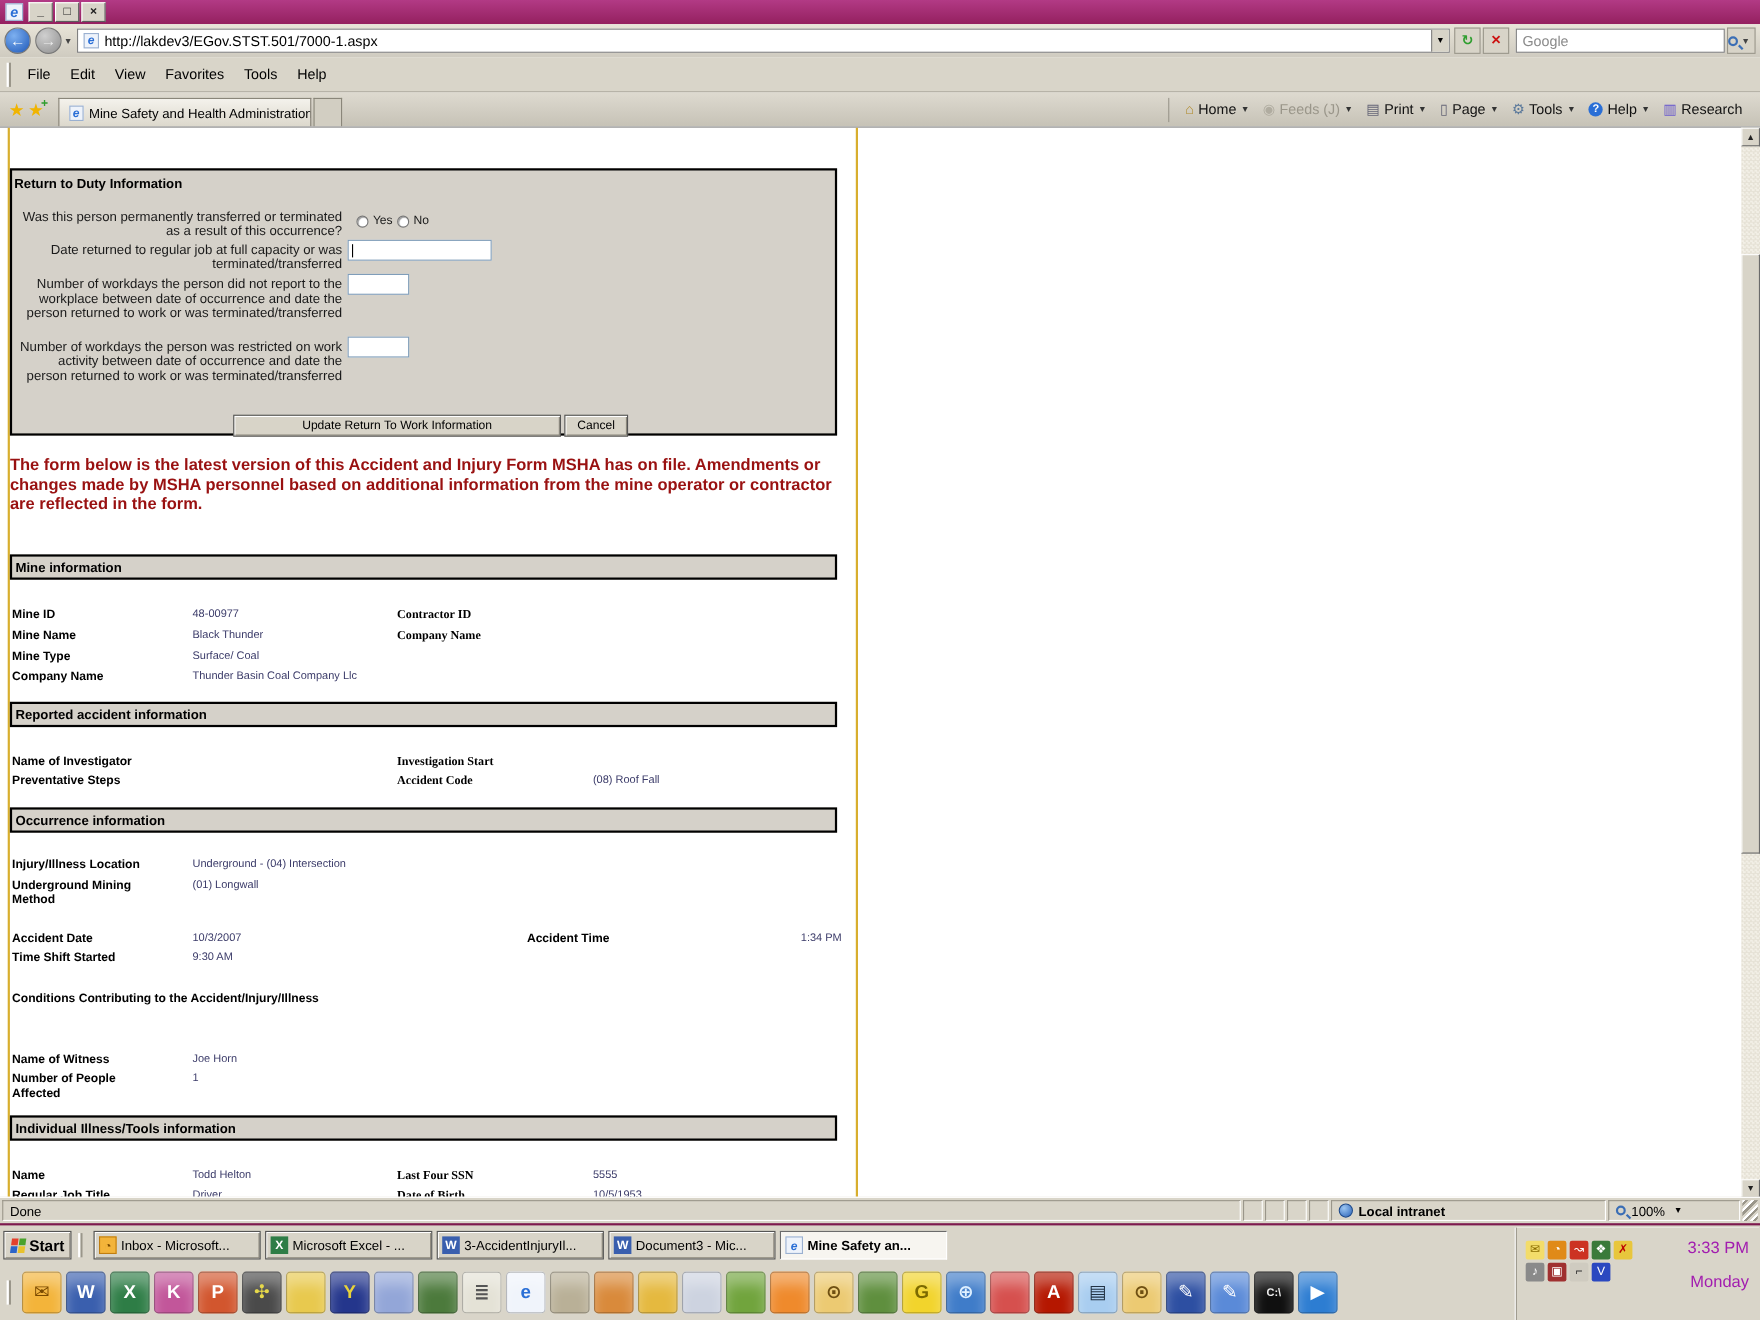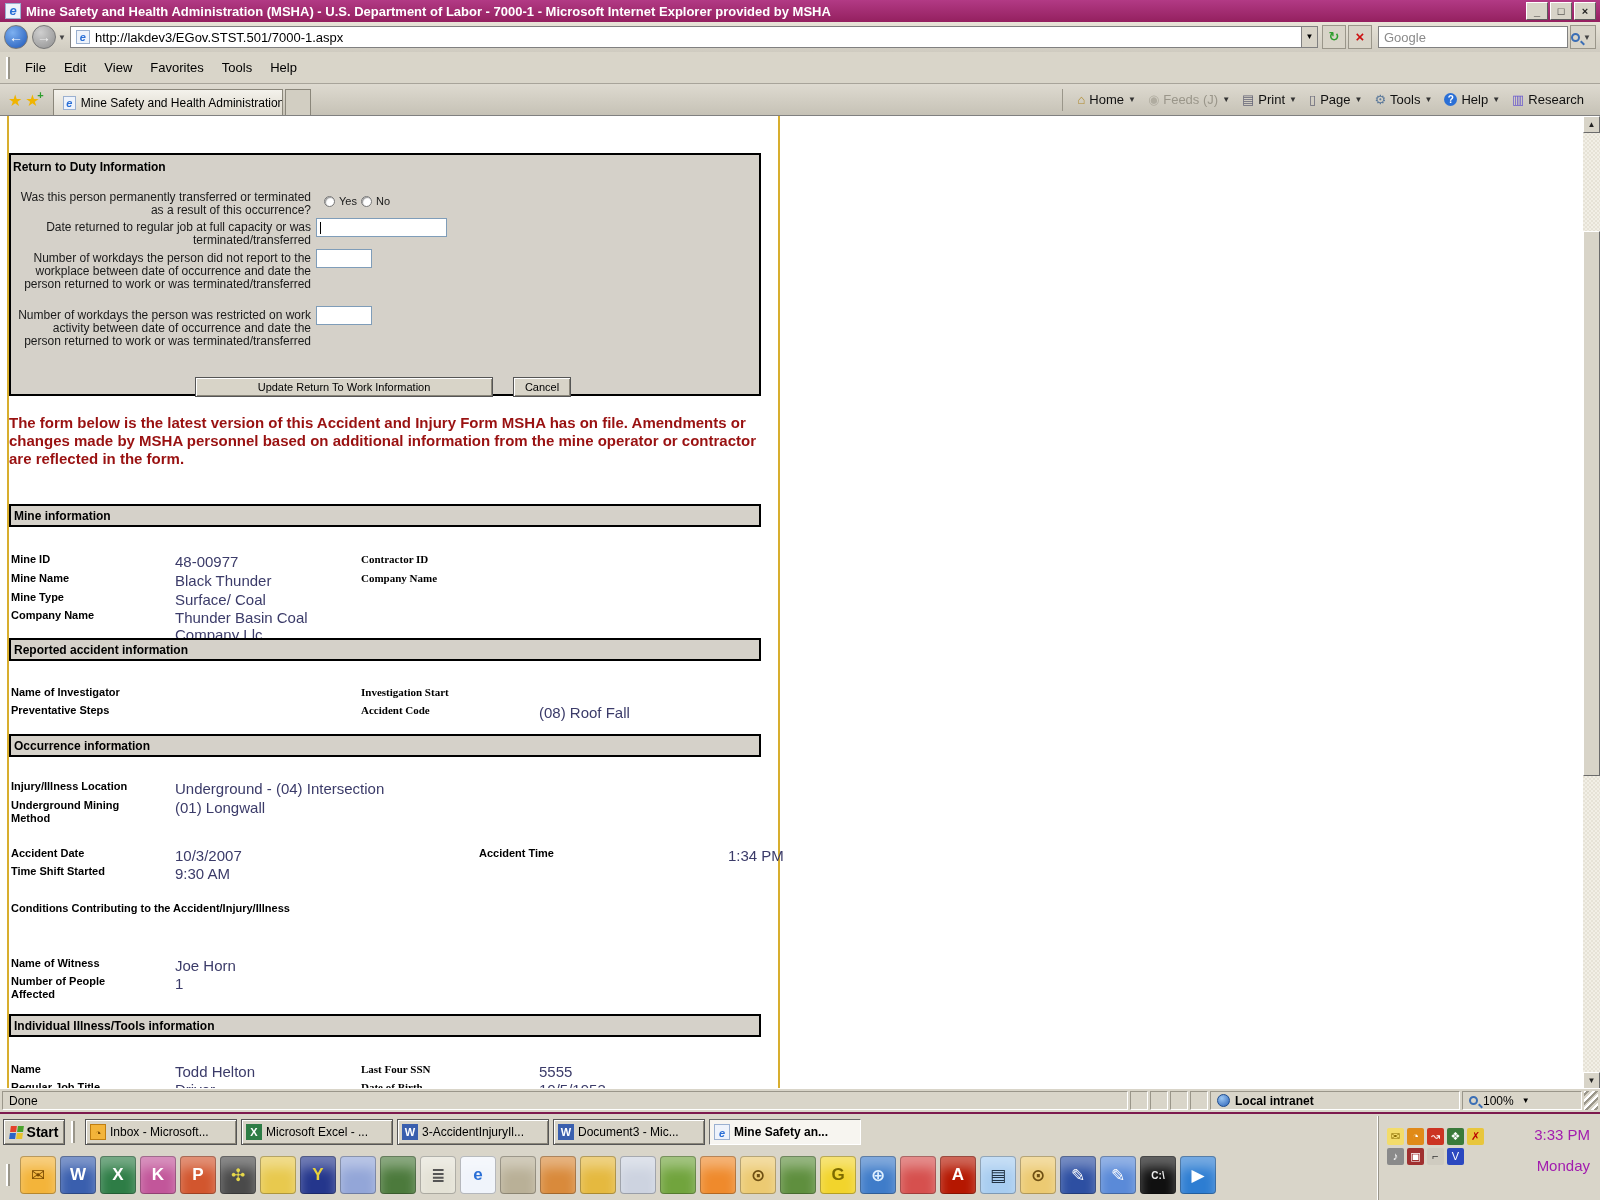--- a/index.html
+++ b/index.html
@@ -92,35 +92,35 @@
   .lbl { font-size:11px; font-weight:bold; color:#000; }
   .qlbl { position:absolute; left:3px; font-size:12px; color:#1a1a1a; width:297px; line-height:13px;text-align:right; }
   .radios { position:absolute; left:313px; display:flex; align-items:center; gap:4px; font-size:11px; color:#1a1a1a; }
   .radio { width:11px; height:11px; border-radius:50%; background:#fff; border:1px solid #777;
     box-shadow:inset 1px 1px 1px #999; }
   .tinput { position:absolute; background:#fff; border:1px solid #7f9db9; height:19px; }
   .caret { position:absolute; left:3px; top:3px; width:1px; height:12px; background:#000; }
   .btn { background:#d8d4c8; border:1px solid #555;
     box-shadow:inset 1px 1px 0 #fff, inset -1px -1px 0 #8a867a;
     font-size:11px; color:#000; text-align:center; }
-  .updbtn { position:absolute; left:184px; top:222px; width:298px; height:20px; line-height:18px; }
+  .updbtn { position:absolute; left:201px; top:222px; width:298px; height:20px; line-height:18px; }
   .cnlbtn { position:absolute; left:502px; top:222px; width:58px; height:20px; line-height:18px; }
 
   .notice { position:absolute; left:0; top:298px; width:748px; font-size:15px; font-weight:bold;
     color:#991111; line-height:18px; }
 
   .sec { position:absolute; left:0; width:752px; }
   .sechead { width:752px; height:23px; background:#d5d1c9; border:2px solid #000;
     font-size:12px; font-weight:bold; padding:3px 0 0 3px; }
   .frow { position:absolute; width:752px; }
   .c1 { position:absolute; left:2px; width:158px; line-height:13px; }
   .c2 { position:absolute; left:166px; width:200px; }
   .c3 { position:absolute; left:352px; width:160px;font-family:Liberation Serif, serif; }
   .c4 { position:absolute; left:530px; width:210px; }
-  .val { font-size:15px; color:#3b3b69; }
+  .val { font-size:10px; color:#3b3b69; }
   .occ-l2 { position:absolute; left:470px; width:160px; }
   .occ-v2 { position:absolute; left:719px; width:80px; }
   .para { position:absolute; left:2px; width:730px; font-size:11px; color:#3b3b69; line-height:15px; }
 
   
   .vscroll { position:absolute; right:0; top:0; width:17px; height:973px;
     background:repeating-conic-gradient(#f2efe6 0 25%, #e6e2d6 0 50%) 0 0/4px 4px; }
   .sarrow { position:absolute; left:0; width:17px; height:17px; background:#d8d4c8;
     border:1px solid; border-color:#fff #6b6b6b #6b6b6b #fff; font-size:8px; text-align:center;
     line-height:15px; color:#222; }
@@ -172,21 +172,20 @@
   .clock { flex:1; text-align:right; padding:10px 10px 0 0; font-size:15px; color:#a21caf; }
   .clock .day { margin-top:14px; }
 </style>
 </head>
 <body>
 
 <div class="screen">
 
   <div class="titlebar">
     <span class="ie-e">e</span>
-    <span class="ttl">Mine Safety and Health Administration (MSHA) - U.S. Department of Labor - 7000-1 - Microsoft Internet Explorer provided by MSHA</span>
     <span class="wbtns">
       <span class="wbtn">_</span>
       <span class="wbtn">□</span>
       <span class="wbtn">×</span>
     </span>
   </div>
 
   <div class="addrbar">
     <span class="navcircle back">←</span>
     <span class="navcircle fwd">→</span>

